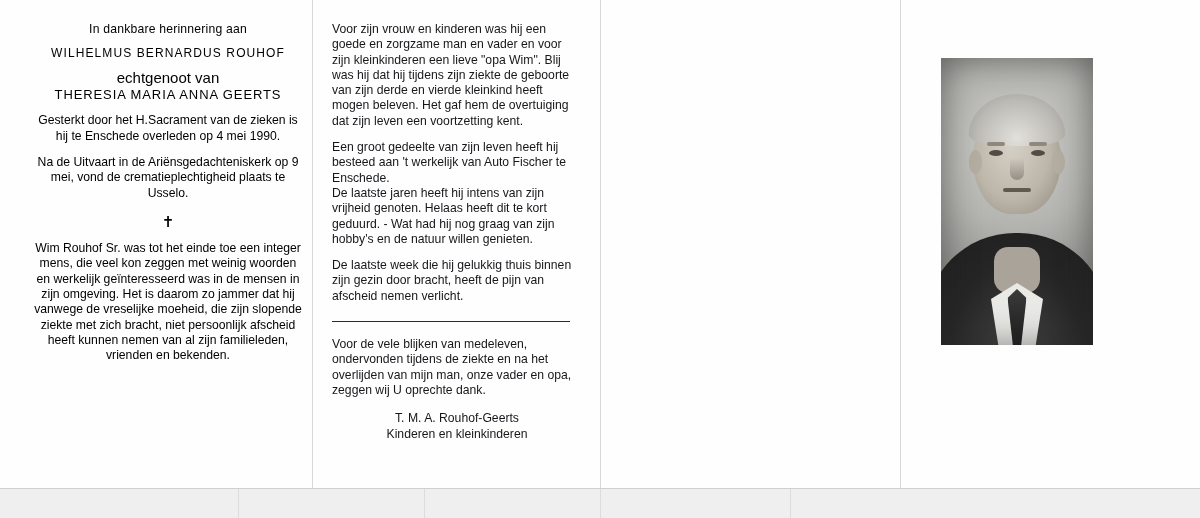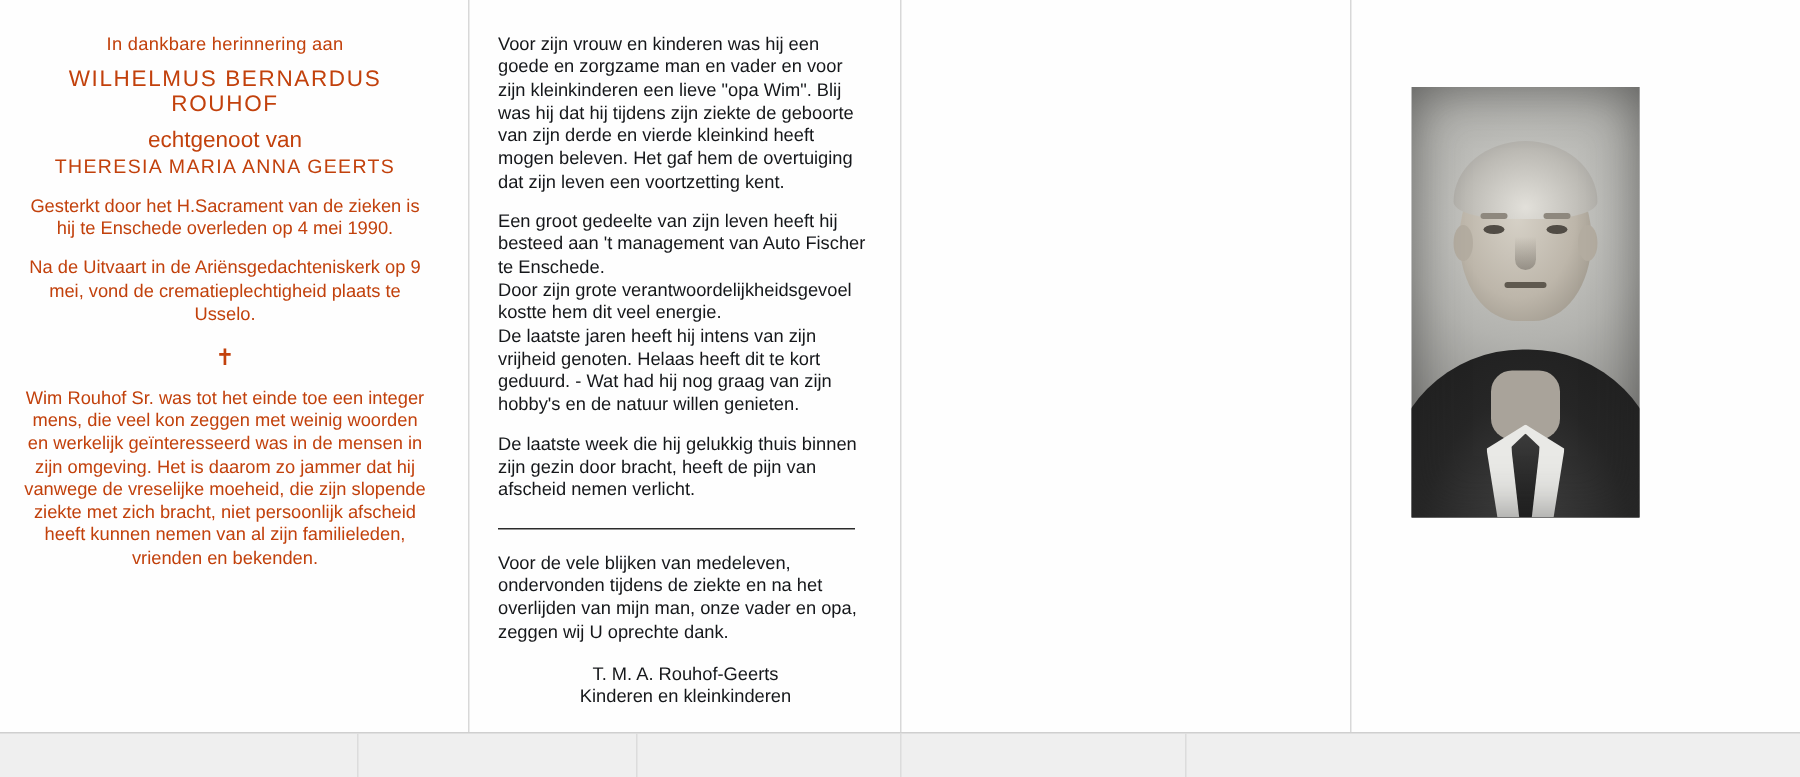--- a/index.html
+++ b/index.html
@@ -17,31 +17,31 @@
   .scan {
     position: relative;
     width: 1200px;
     height: 518px;
     background: #fefefe;
   }
 
   
   .col-left {
     position: absolute;
-    left: 14px;
+    left: 32px;
     top: 22px;
     width: 272px;
     font-size: 12.2px;
     line-height: 15.2px;
-    color: #c2410c;
+    color: #000000;
   }
   .center { text-align: center; }
   .col-left .intro-line { letter-spacing: .2px; }
   .name-main {
-    font-size: 15px;
+    font-size: 12px;
     letter-spacing: 1.1px;
     margin-top: 8px;
     line-height: 16.5px;
   }
   .sub-small {
     margin-top: 8px;
     font-size: 15px;
   }
   .spouse {
     font-size: 13px;
@@ -279,22 +279,21 @@
     <div class="center sub-small">echtgenoot van</div>
     <div class="center spouse">THERESIA MARIA ANNA GEERTS</div>
     <div class="para-center">Gesterkt door het H.Sacrament van de zieken is hij te Enschede overleden op 4 mei 1990.</div>
     <div class="para-center">Na de Uitvaart in de Ariënsgedachteniskerk op 9 mei, vond de crematieplechtigheid plaats te Usselo.</div>
     <div class="cross">✝</div>
     <div class="para-left">Wim Rouhof Sr. was tot het einde toe een integer mens, die veel kon zeggen met weinig woorden en werkelijk geïnteresseerd was in de mensen in zijn omgeving. Het is daarom zo jammer dat hij vanwege de vreselijke moeheid, die zijn slopende ziekte met zich bracht, niet persoonlijk afscheid heeft kunnen nemen van al zijn familieleden, vrienden en bekenden.</div>
   </div>
 
   <div class="col-mid">
     <p>Voor zijn vrouw en kinderen was hij een goede en zorgzame man en vader en voor zijn kleinkinderen een lieve "opa Wim". Blij was hij dat hij tijdens zijn ziekte de geboorte van zijn derde en vierde kleinkind heeft mogen beleven. Het gaf hem de overtuiging dat zijn leven een voortzetting kent.</p>
-    <p class="tight">Een groot gedeelte van zijn leven heeft hij besteed aan 't management van Auto Fischer te Enschede.</p>
-    <p class="tight">Door zijn grote verantwoordelijkheidsgevoel kostte hem dit veel energie.</p>
+    <p class="tight">Een groot gedeelte van zijn leven heeft hij besteed aan 't werkelijk van Auto Fischer te Enschede.</p>
     <p>De laatste jaren heeft hij intens van zijn vrijheid genoten. Helaas heeft dit te kort geduurd. - Wat had hij nog graag van zijn hobby's en de natuur willen genieten.</p>
     <p class="tight">De laatste week die hij gelukkig thuis binnen zijn gezin door bracht, heeft de pijn van afscheid nemen verlicht.</p>
     <div class="rule"></div>
     <p>Voor de vele blijken van medeleven, ondervonden tijdens de ziekte en na het overlijden van mijn man, onze vader en opa, zeggen wij U oprechte dank.</p>
     <div class="signature">T. M. A. Rouhof-Geerts</div>
     <div class="signature" style="margin-top:0">Kinderen en kleinkinderen</div>
   </div>
 
   <div class="photo-wrap">
     <div class="photo-bg"></div>

